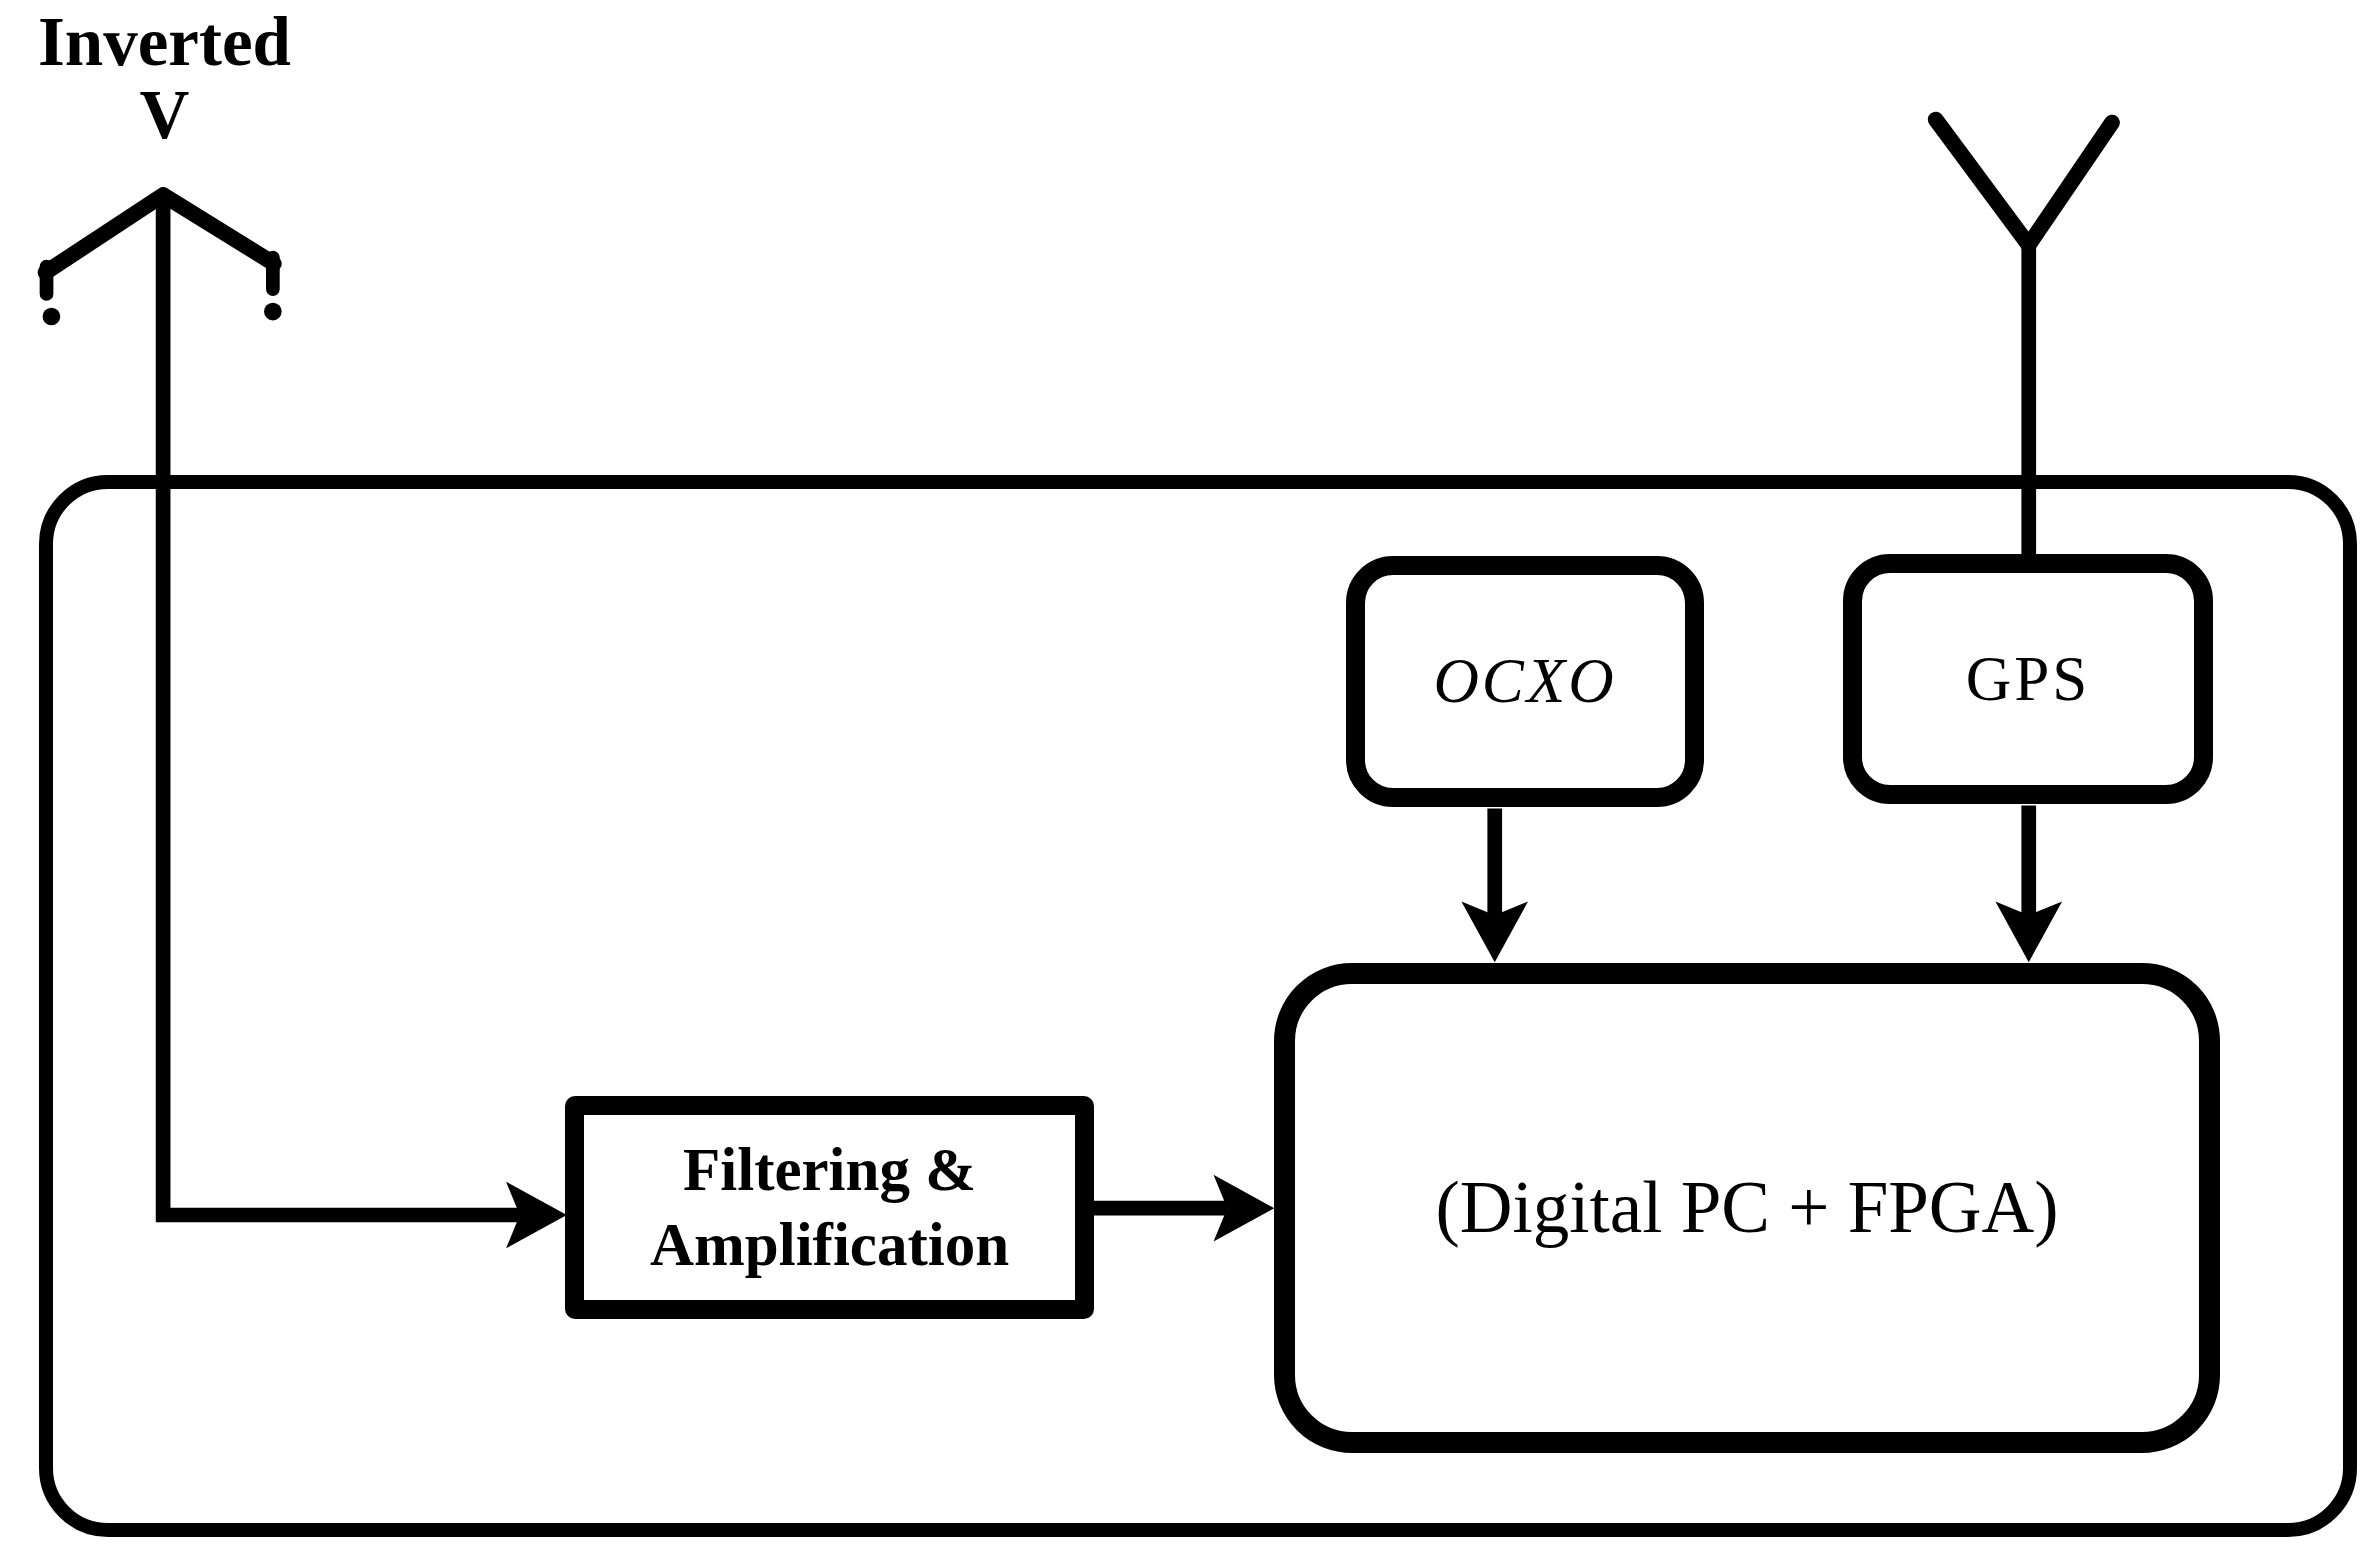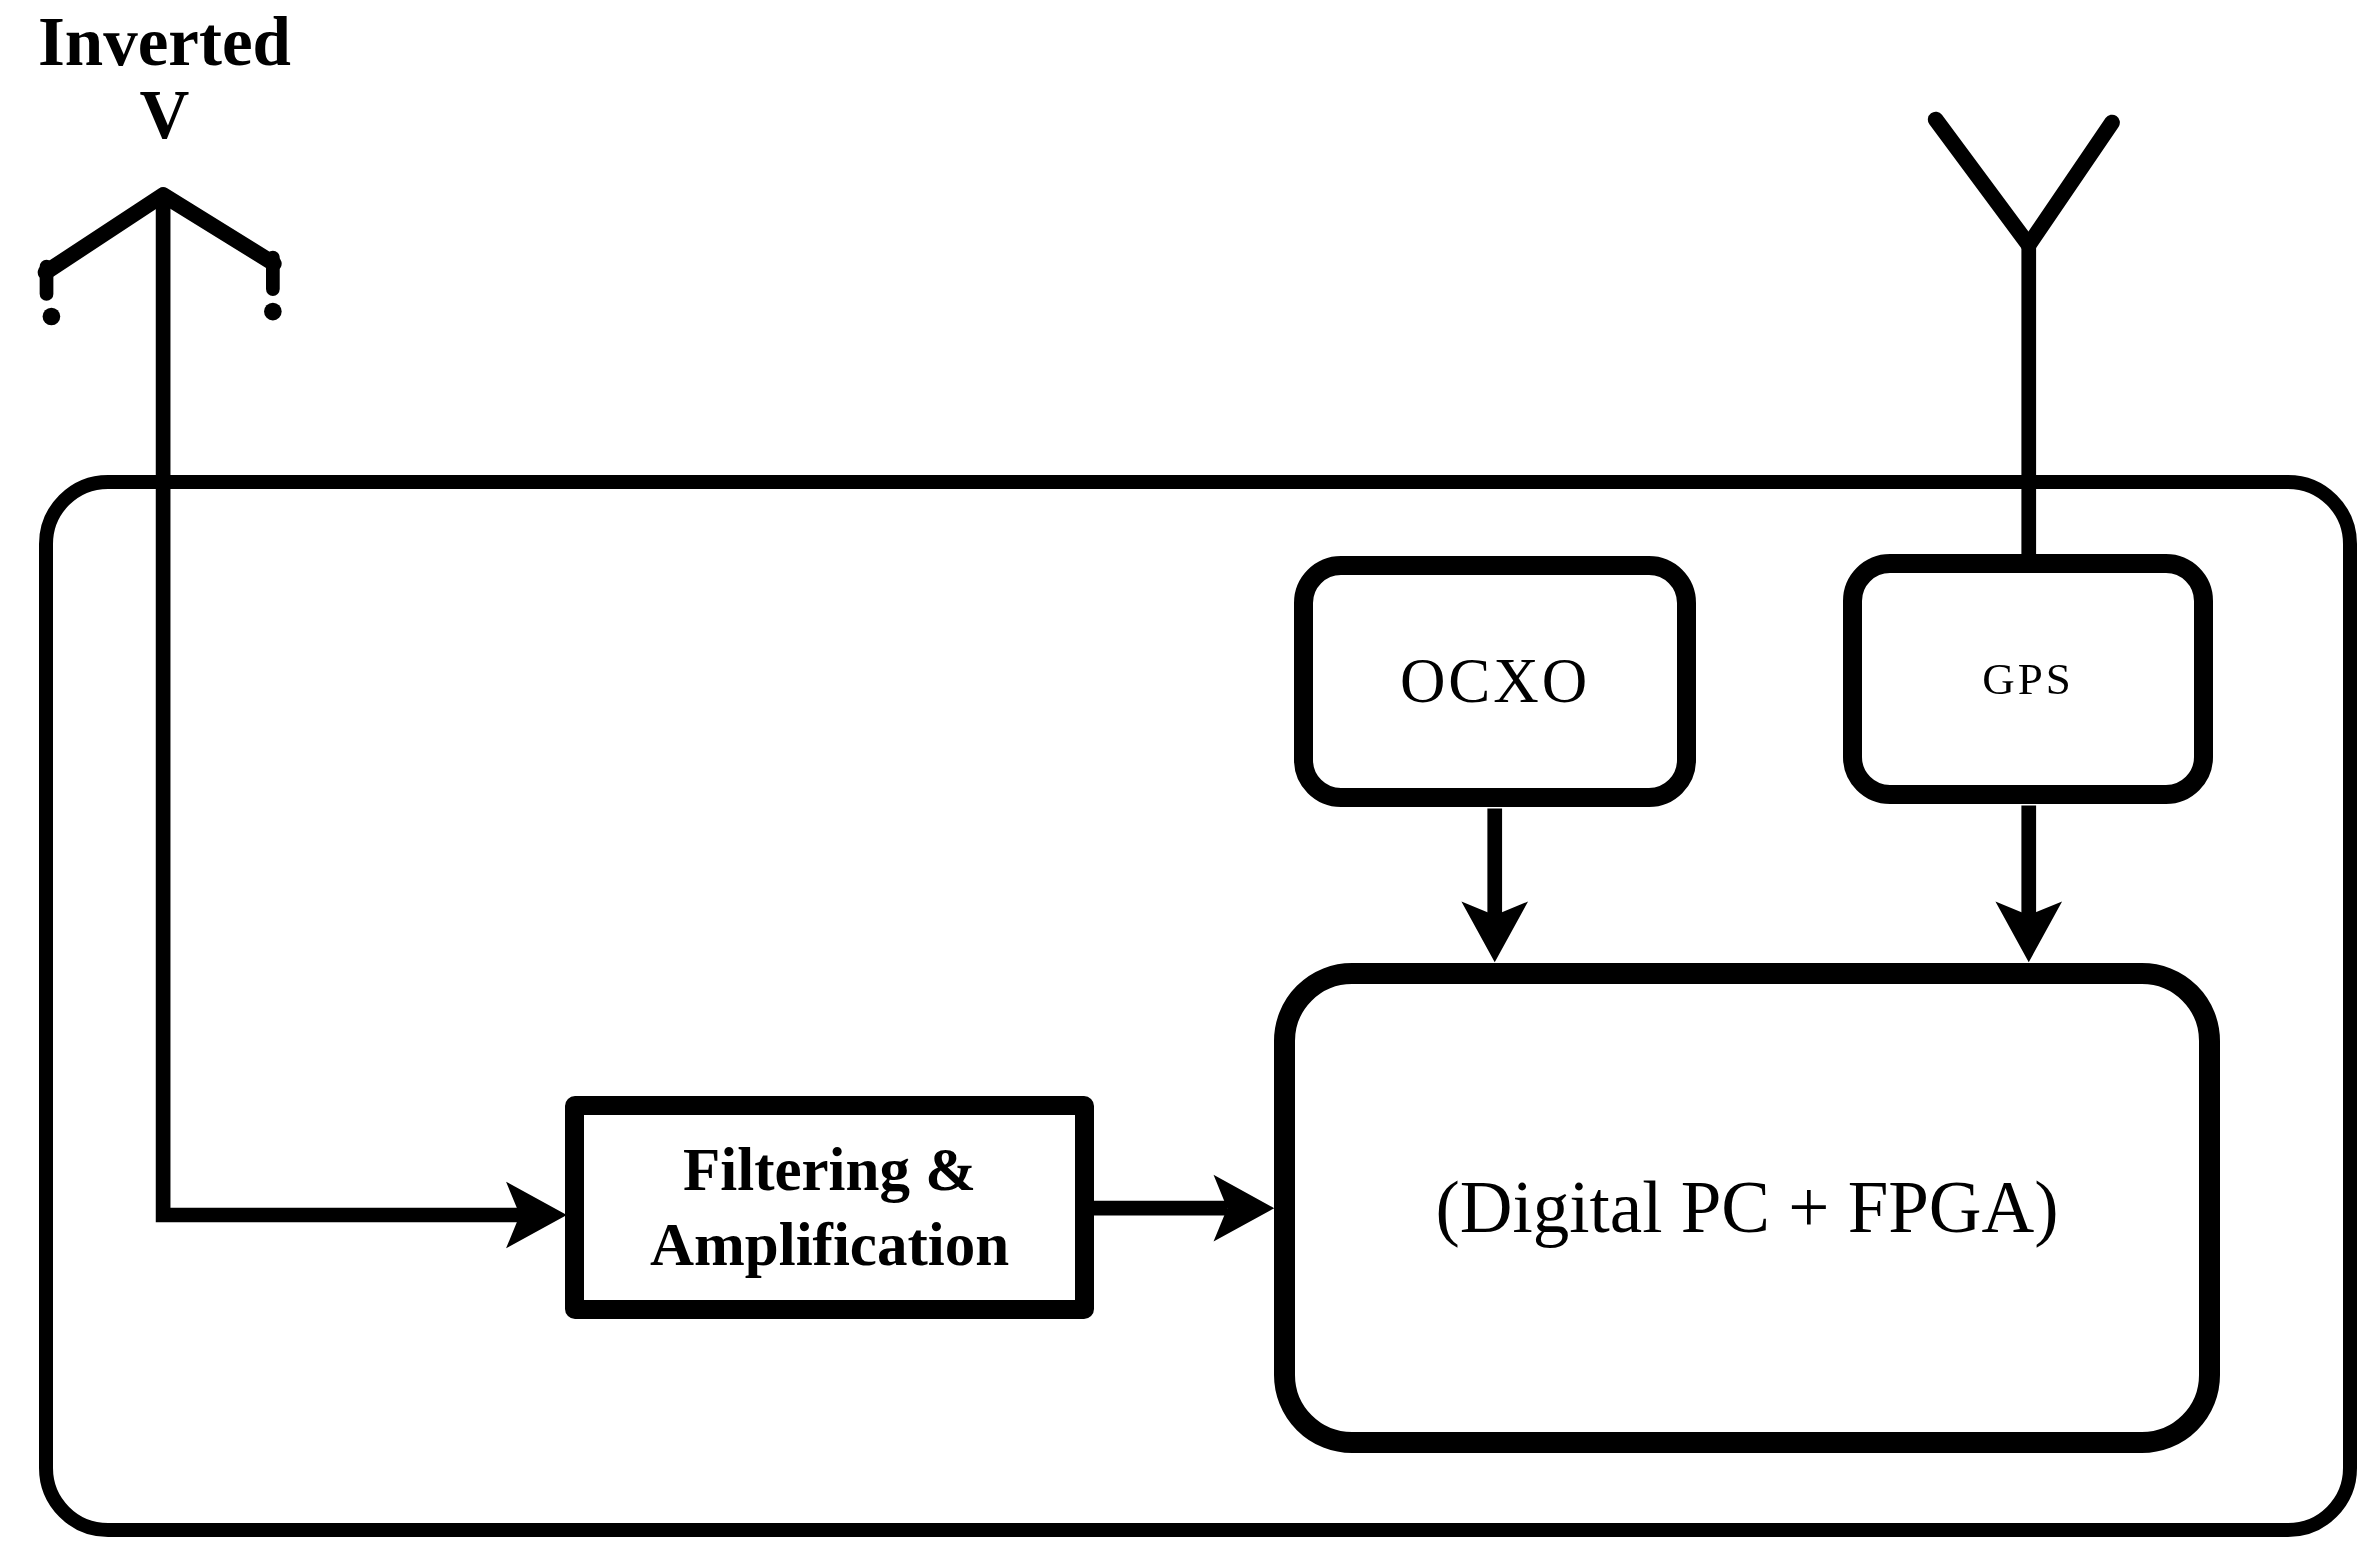--- a/index.html
+++ b/index.html
@@ -38,31 +38,32 @@
     box-sizing: border-box;
     background: #ffffff;
     border: 19.6px solid #000;
     display: flex;
     flex-direction: column;
     align-items: center;
     justify-content: center;
     text-align: center;
   }
   .block-ocxo {
-    left: 1294px; top: 556px;
-    width: 402px; height: 251px;
+    left: 1346px; top: 556px;
+    width: 358px; height: 251px;
     border-radius: 47px;
     font-size: 63px;
     letter-spacing: 2.9px;
+    font-style: italic;
   }
   .block-gps {
     left: 1843px; top: 554px;
     width: 370px; height: 250px;
     border-radius: 47px;
-    font-size: 45px;
+    font-size: 63px;
     letter-spacing: 2.9px;
   }
   .block-fa {
     left: 565px; top: 1096px;
     width: 529px; height: 223px;
     border-radius: 10px;
     font-weight: bold;
     font-size: 61px;
     line-height: 1.22;
   }

